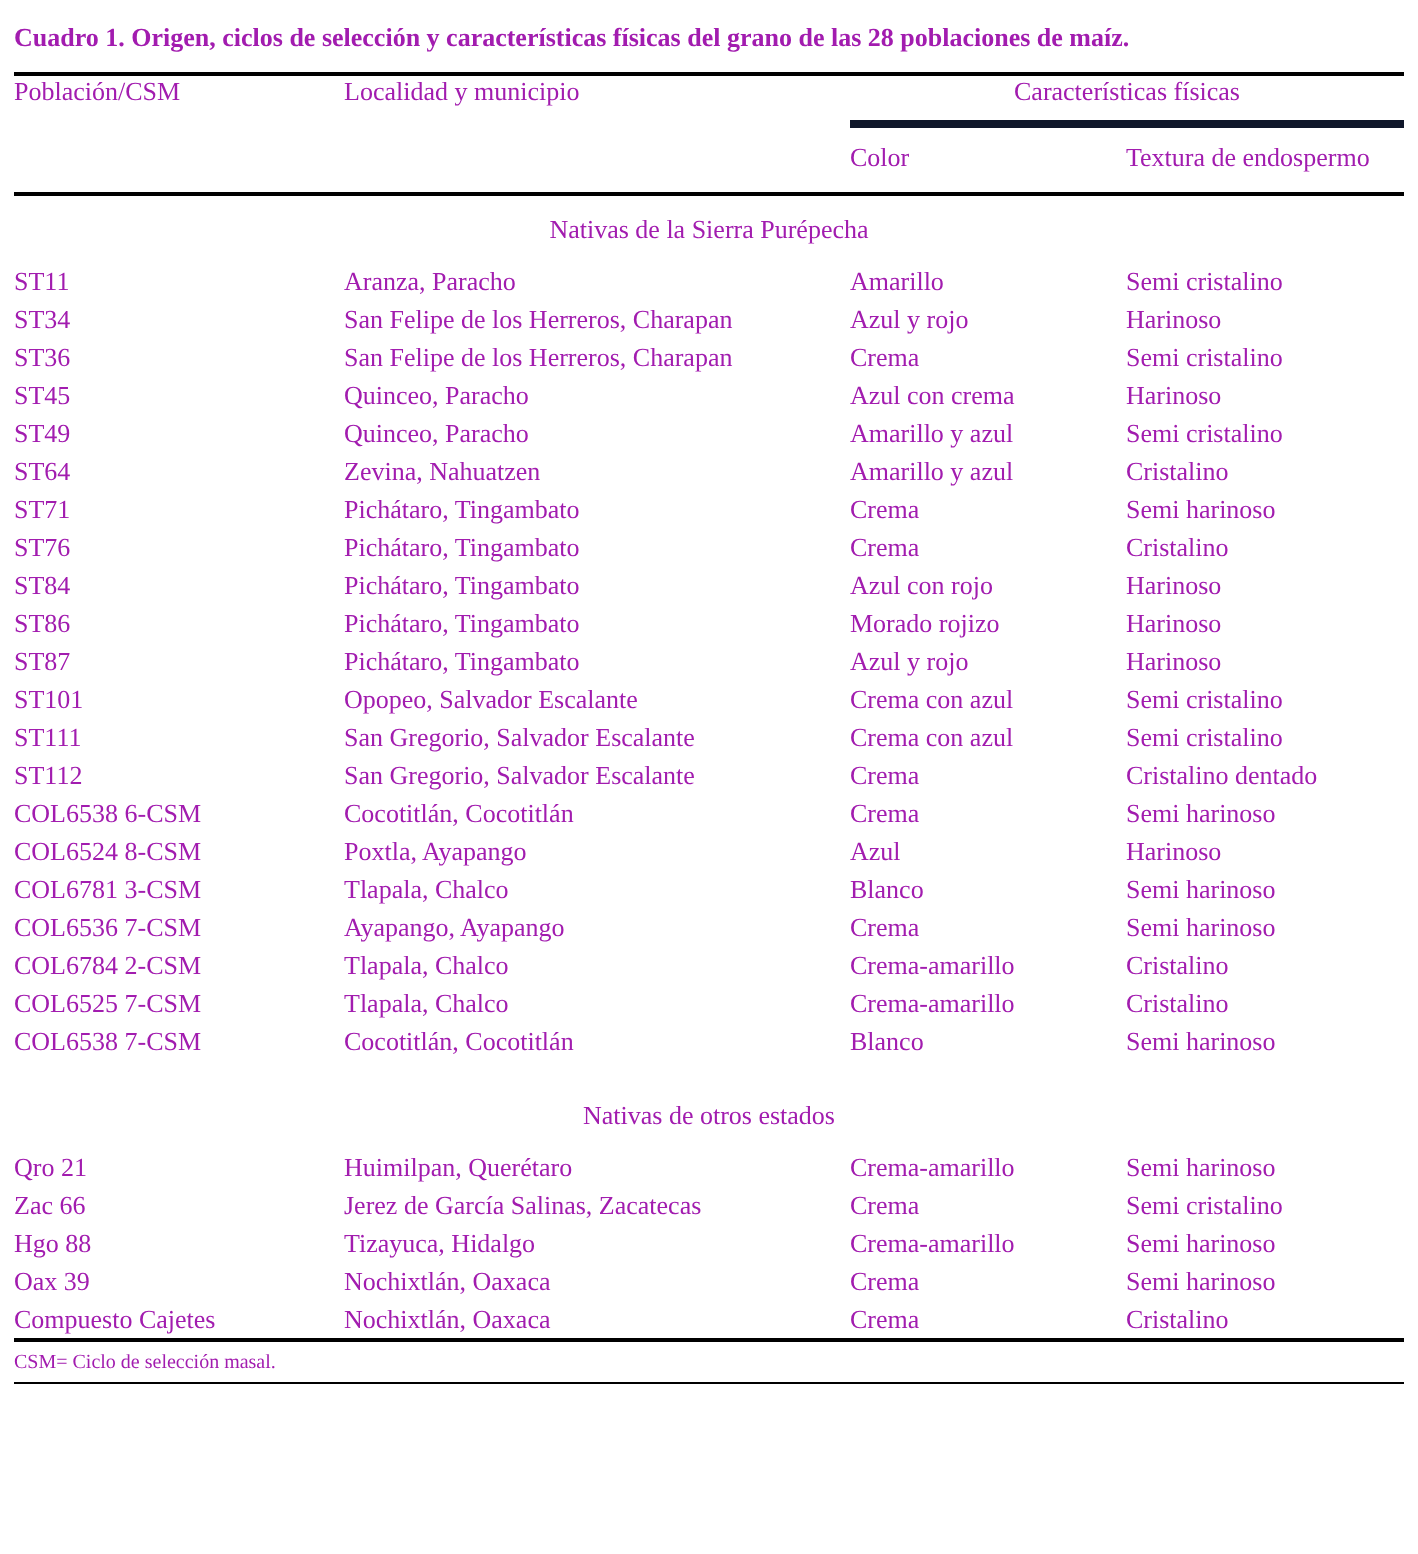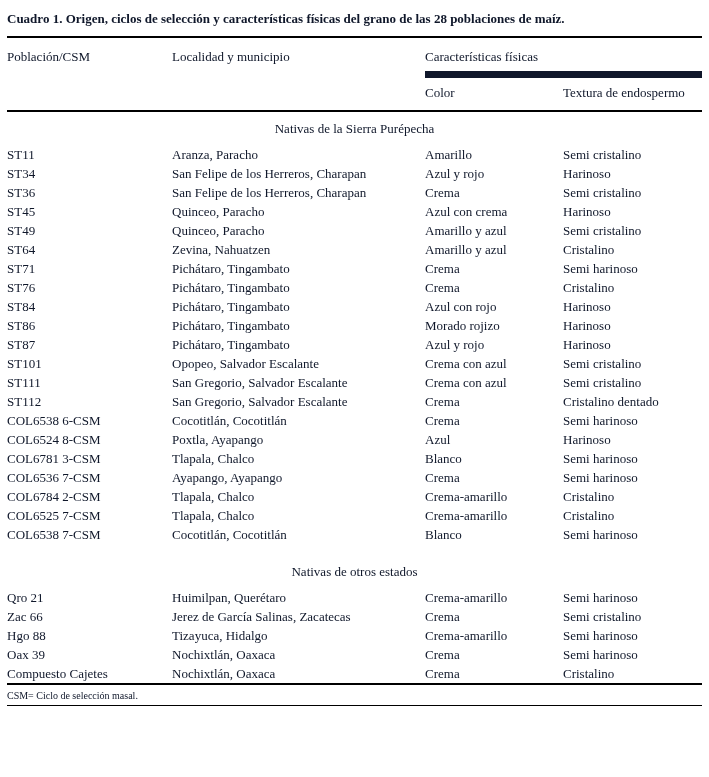--- a/index.html
+++ b/index.html
@@ -2,21 +2,21 @@
 <html><head>
 <meta charset="utf-8">
 <style>
   * { box-sizing: border-box; }
   html, body { margin: 0; padding: 0; background: #ffffff; }
   .page {
     width: 709px;
     height: 777px;
     padding: 6px 7px 0 7px;
     background: #ffffff;
-    color: #0f172a;
+    color: #a21caf;
     font-family: "Liberation Serif", "DejaVu Serif", serif;
     font-size: 13px;
     overflow: hidden;
   }
   .caption {
     font-weight: bold;
     font-size: 13px;
     line-height: 16px;
     padding: 5px 0 9px 0;
   }
@@ -29,24 +29,24 @@
   }
   thead { border-bottom: 2px solid #000; }
   thead th {
     font-weight: normal;
     text-align: left;
     vertical-align: top;
     font-size: 13px;
     line-height: 16px;
     padding: 0;
   }
-  thead tr.hrow1 th { padding-top: 11px; }
+  thead tr.hrow1 th { }
   thead th.group {
-    text-align: left;
-    border-bottom: 7px solid #0f172a;
+    text-align: center;
+    border-bottom: 4px solid #0f172a;
     padding-bottom: 6px;
   }
   thead tr.hrow2 th { padding-top: 7px; padding-bottom: 9px; margin-top: 44px; }
   tbody td {
     font-size: 13px;
     line-height: 15px;
     padding: 2px 0;
     vertical-align: top;
     overflow: hidden;
     white-space: nowrap;

